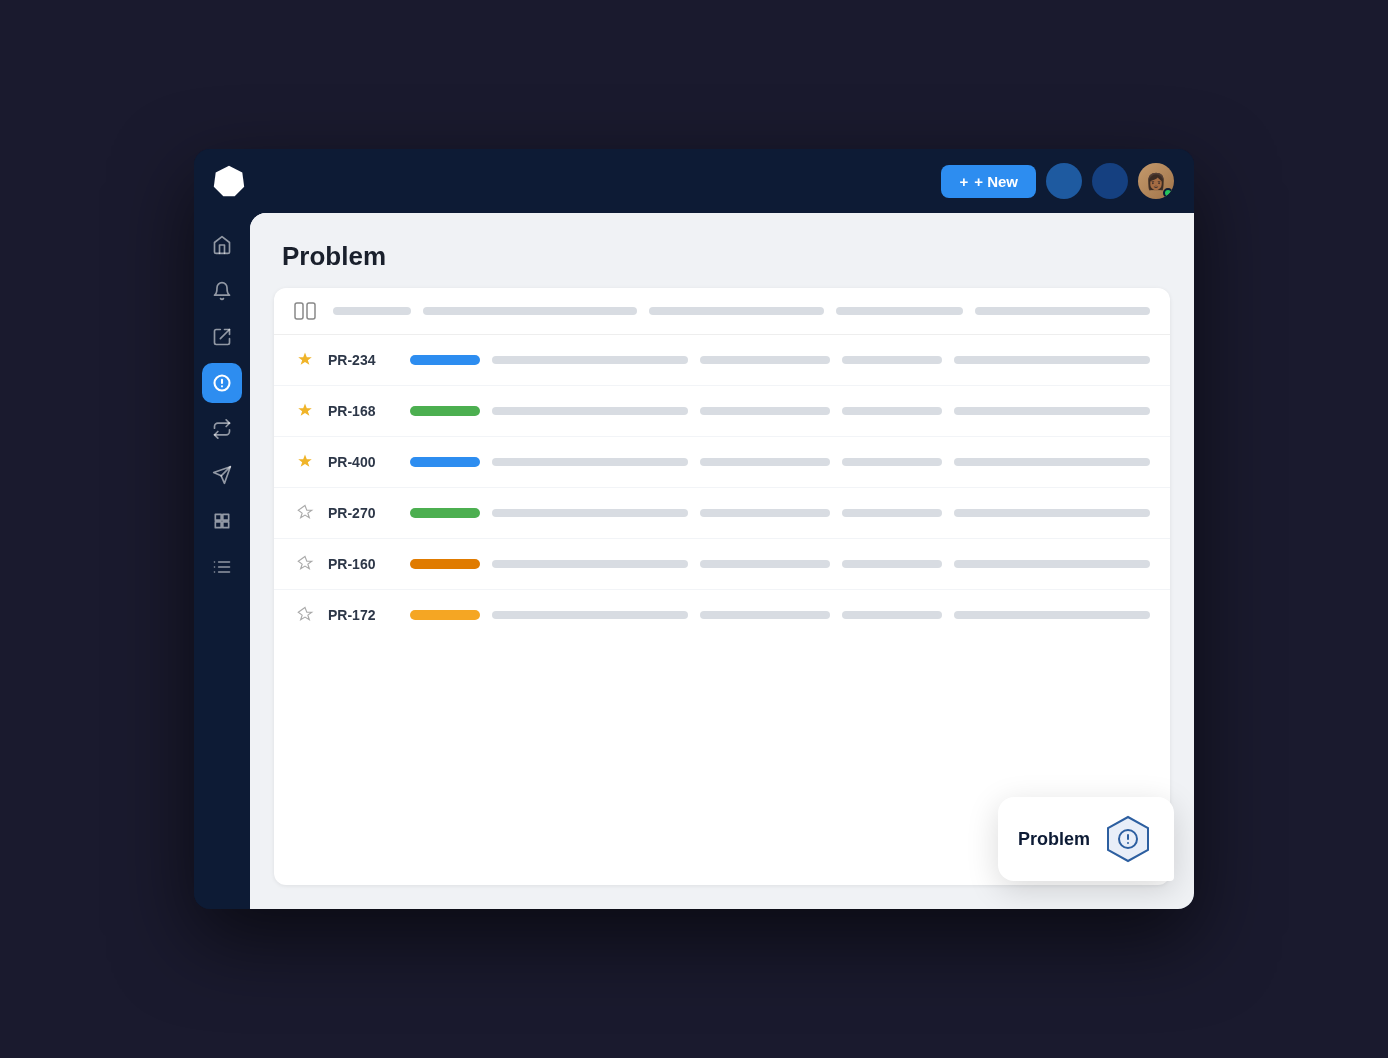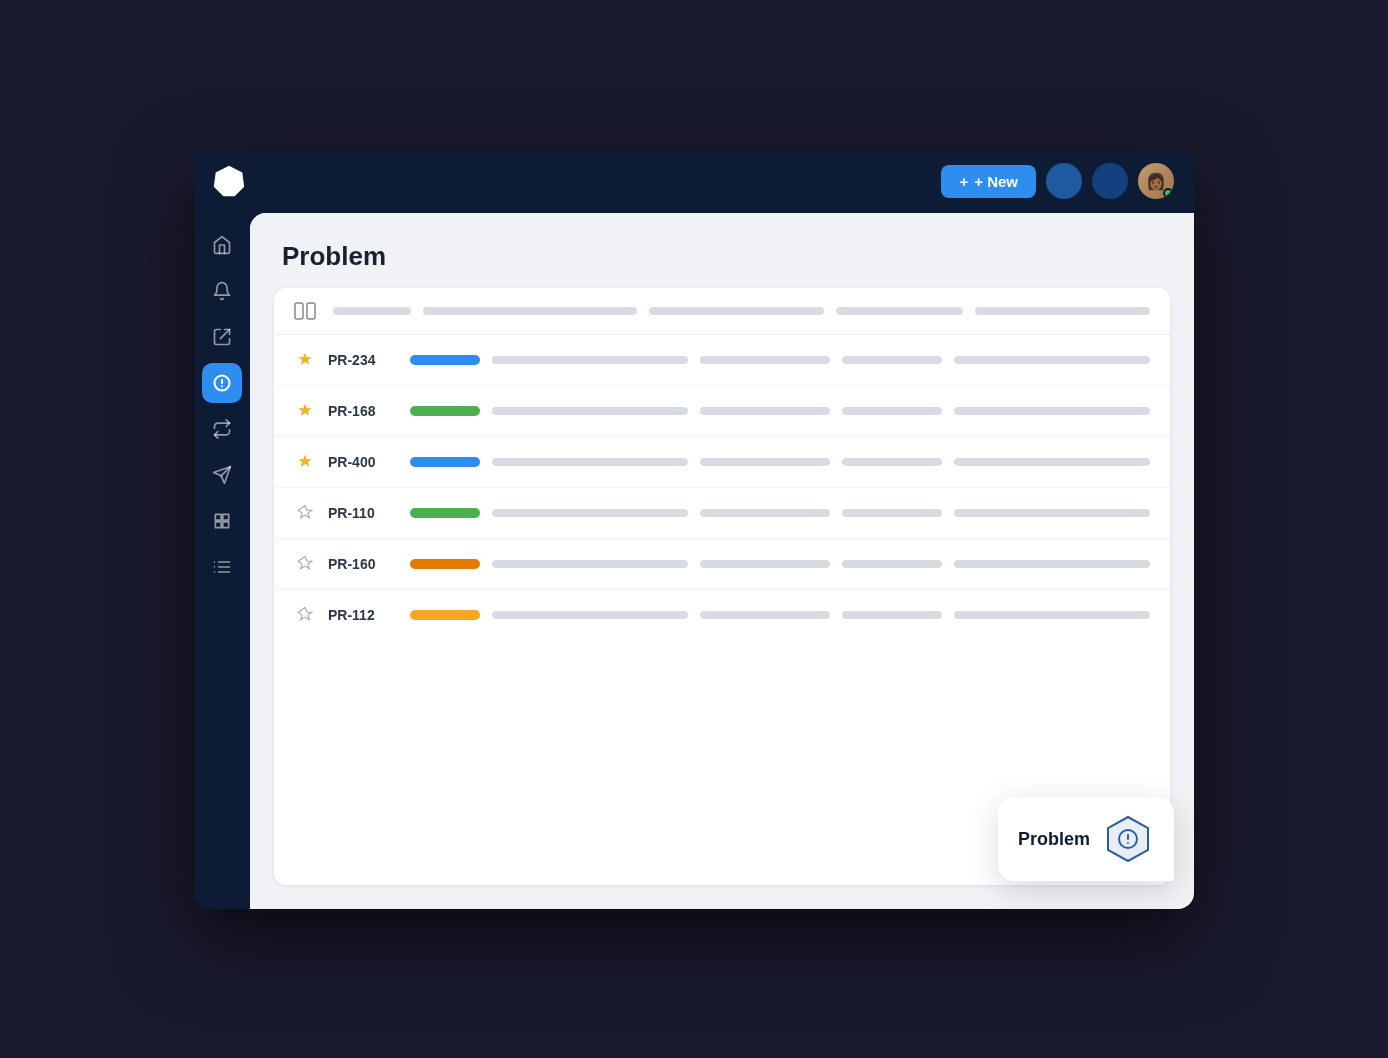--- a/index.html
+++ b/index.html
@@ -410,21 +410,21 @@
           <div class="row-placeholder xshort"></div>
           <div class="row-placeholder"></div>
         </div>
 
         <div class="table-row">
           <div class="pin-icon">
             <svg width="18" height="18" viewBox="0 0 24 24" fill="none" stroke="#aaa" stroke-width="1.5">
               <path d="M12 2l2.4 6.4H21l-5.2 3.8 2 6.2L12 14.8l-5.8 3.6 2-6.2L3 8.4z"></path>
             </svg>
           </div>
-          <span class="row-id">PR-110</span>
+          <span class="row-id">PR-270</span>
           <div class="status-badge badge-green"></div>
           <div class="row-placeholder"></div>
           <div class="row-placeholder short"></div>
           <div class="row-placeholder xshort"></div>
           <div class="row-placeholder"></div>
         </div>
 
         <div class="table-row">
           <div class="pin-icon">
             <svg width="18" height="18" viewBox="0 0 24 24" fill="none" stroke="#aaa" stroke-width="1.5">
@@ -438,21 +438,21 @@
           <div class="row-placeholder xshort"></div>
           <div class="row-placeholder"></div>
         </div>
 
         <div class="table-row">
           <div class="pin-icon">
             <svg width="18" height="18" viewBox="0 0 24 24" fill="none" stroke="#aaa" stroke-width="1.5">
               <path d="M12 2l2.4 6.4H21l-5.2 3.8 2 6.2L12 14.8l-5.8 3.6 2-6.2L3 8.4z"></path>
             </svg>
           </div>
-          <span class="row-id">PR-112</span>
+          <span class="row-id">PR-172</span>
           <div class="status-badge badge-lightorange"></div>
           <div class="row-placeholder"></div>
           <div class="row-placeholder short"></div>
           <div class="row-placeholder xshort"></div>
           <div class="row-placeholder"></div>
         </div>
       </div>
     </div>
   </div>
 

